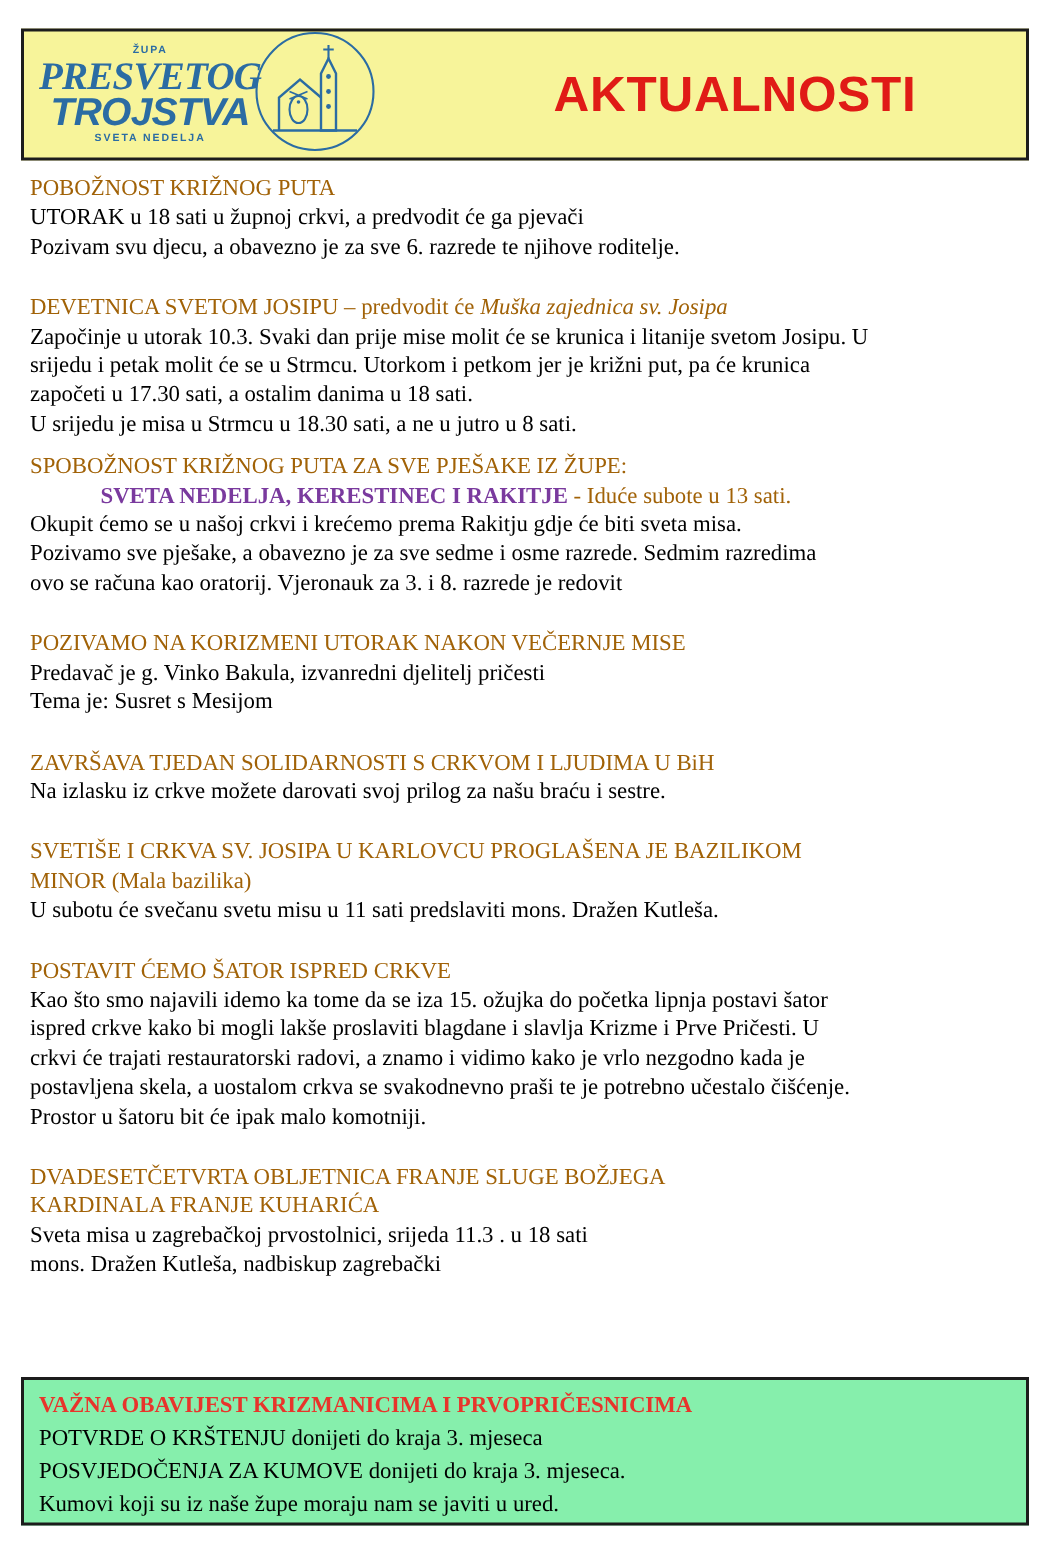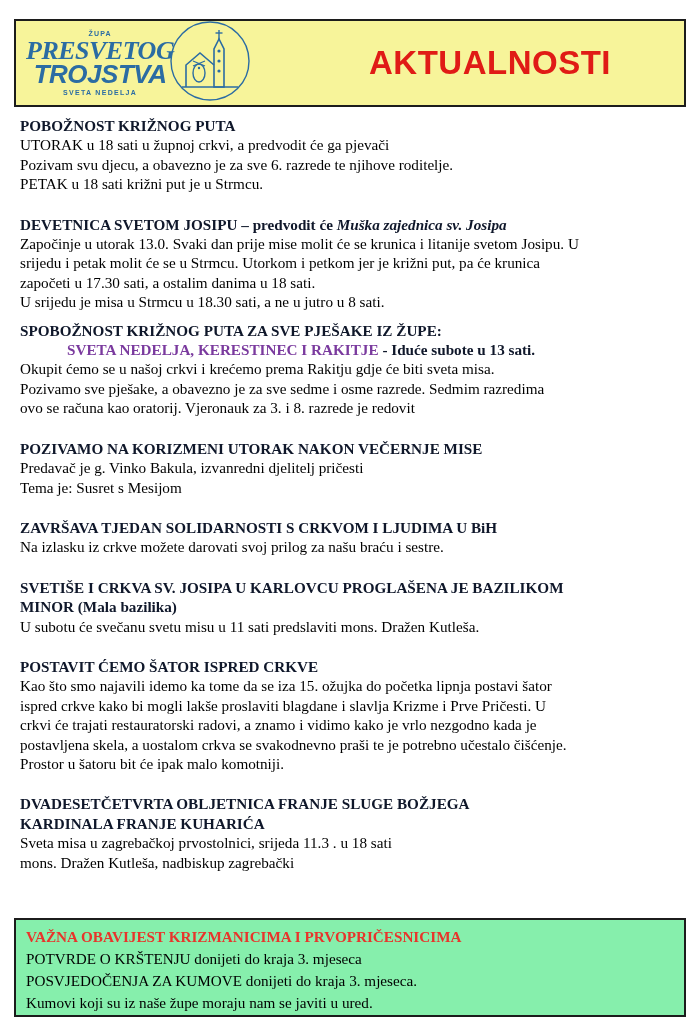--- a/index.html
+++ b/index.html
@@ -92,21 +92,21 @@
     left: 20px;
     top: 116px;
     width: 664px;
   }
   .block { margin-bottom: 9px; }
   .line {
     font-size: 15.2px;
     line-height: 19.4px;
     white-space: nowrap;
   }
-  .red    { color: #0f172a; font-weight: bold; }
+  .red    { color: #a16207; }
   .purple { color: #7a3a9e; font-weight: bold; margin-left: 47px; }
   .bold   { font-weight: normal; }
   .ital   { font-style: italic; text-align: center; }
   .gap { height: 12px; }
 
   
   .notice {
     position: absolute;
     left: 14px;
     top: 918px;
@@ -162,28 +162,27 @@
 
     <div class="header-title">AKTUALNOSTI</div>
   </div>
 
   <div class="content">
 
     <div class="block">
       <div class="line red">POBOŽNOST KRIŽNOG PUTA</div>
       <div class="line"><span class="bold">UTORAK</span><span> u 18 sati u župnoj crkvi, a predvodit će ga pjevači</span></div>
       <div class="line"><span>Pozivam svu djecu, a obavezno je za sve 6. razrede te njihove roditelje.</span></div>
-      <div class="line"><span class="bold">PETAK</span><span> u 18 sati križni put je u Strmcu.</span></div>
     </div>
 
     <div class="gap"></div>
 
     <div class="block">
       <div class="line"><span class="red">DEVETNICA SVETOM JOSIPU – predvodit će </span><span class="red ital">Muška zajednica sv. Josipa</span></div>
-      <div class="line">Započinje u utorak 13.0. Svaki dan prije mise molit će se krunica i litanije svetom Josipu. U</div>
+      <div class="line">Započinje u utorak 10.3. Svaki dan prije mise molit će se krunica i litanije svetom Josipu. U</div>
       <div class="line">srijedu i petak molit će se u Strmcu. Utorkom i petkom jer je križni put, pa će krunica</div>
       <div class="line">započeti u 17.30 sati, a ostalim danima u 18 sati.</div>
       <div class="line bold">U srijedu je misa u Strmcu u 18.30 sati, a ne u jutro u 8 sati.</div>
     </div>
 
     <div class="block">
       <div class="line red">SPOBOŽNOST KRIŽNOG PUTA ZA SVE PJEŠAKE IZ ŽUPE:</div>
       <div class="line"><span class="purple">SVETA NEDELJA, KERESTINEC I RAKITJE</span><span class="red"> - Iduće subote u 13 sati.</span></div>
       <div class="line">Okupit ćemo se u našoj crkvi i krećemo prema Rakitju gdje će biti sveta misa.</div>
       <div class="line"><span>Pozivamo sve pješake, a </span><span class="bold">obavezno je za sve sedme i osme razrede</span><span>. Sedmim razredima</span></div>

